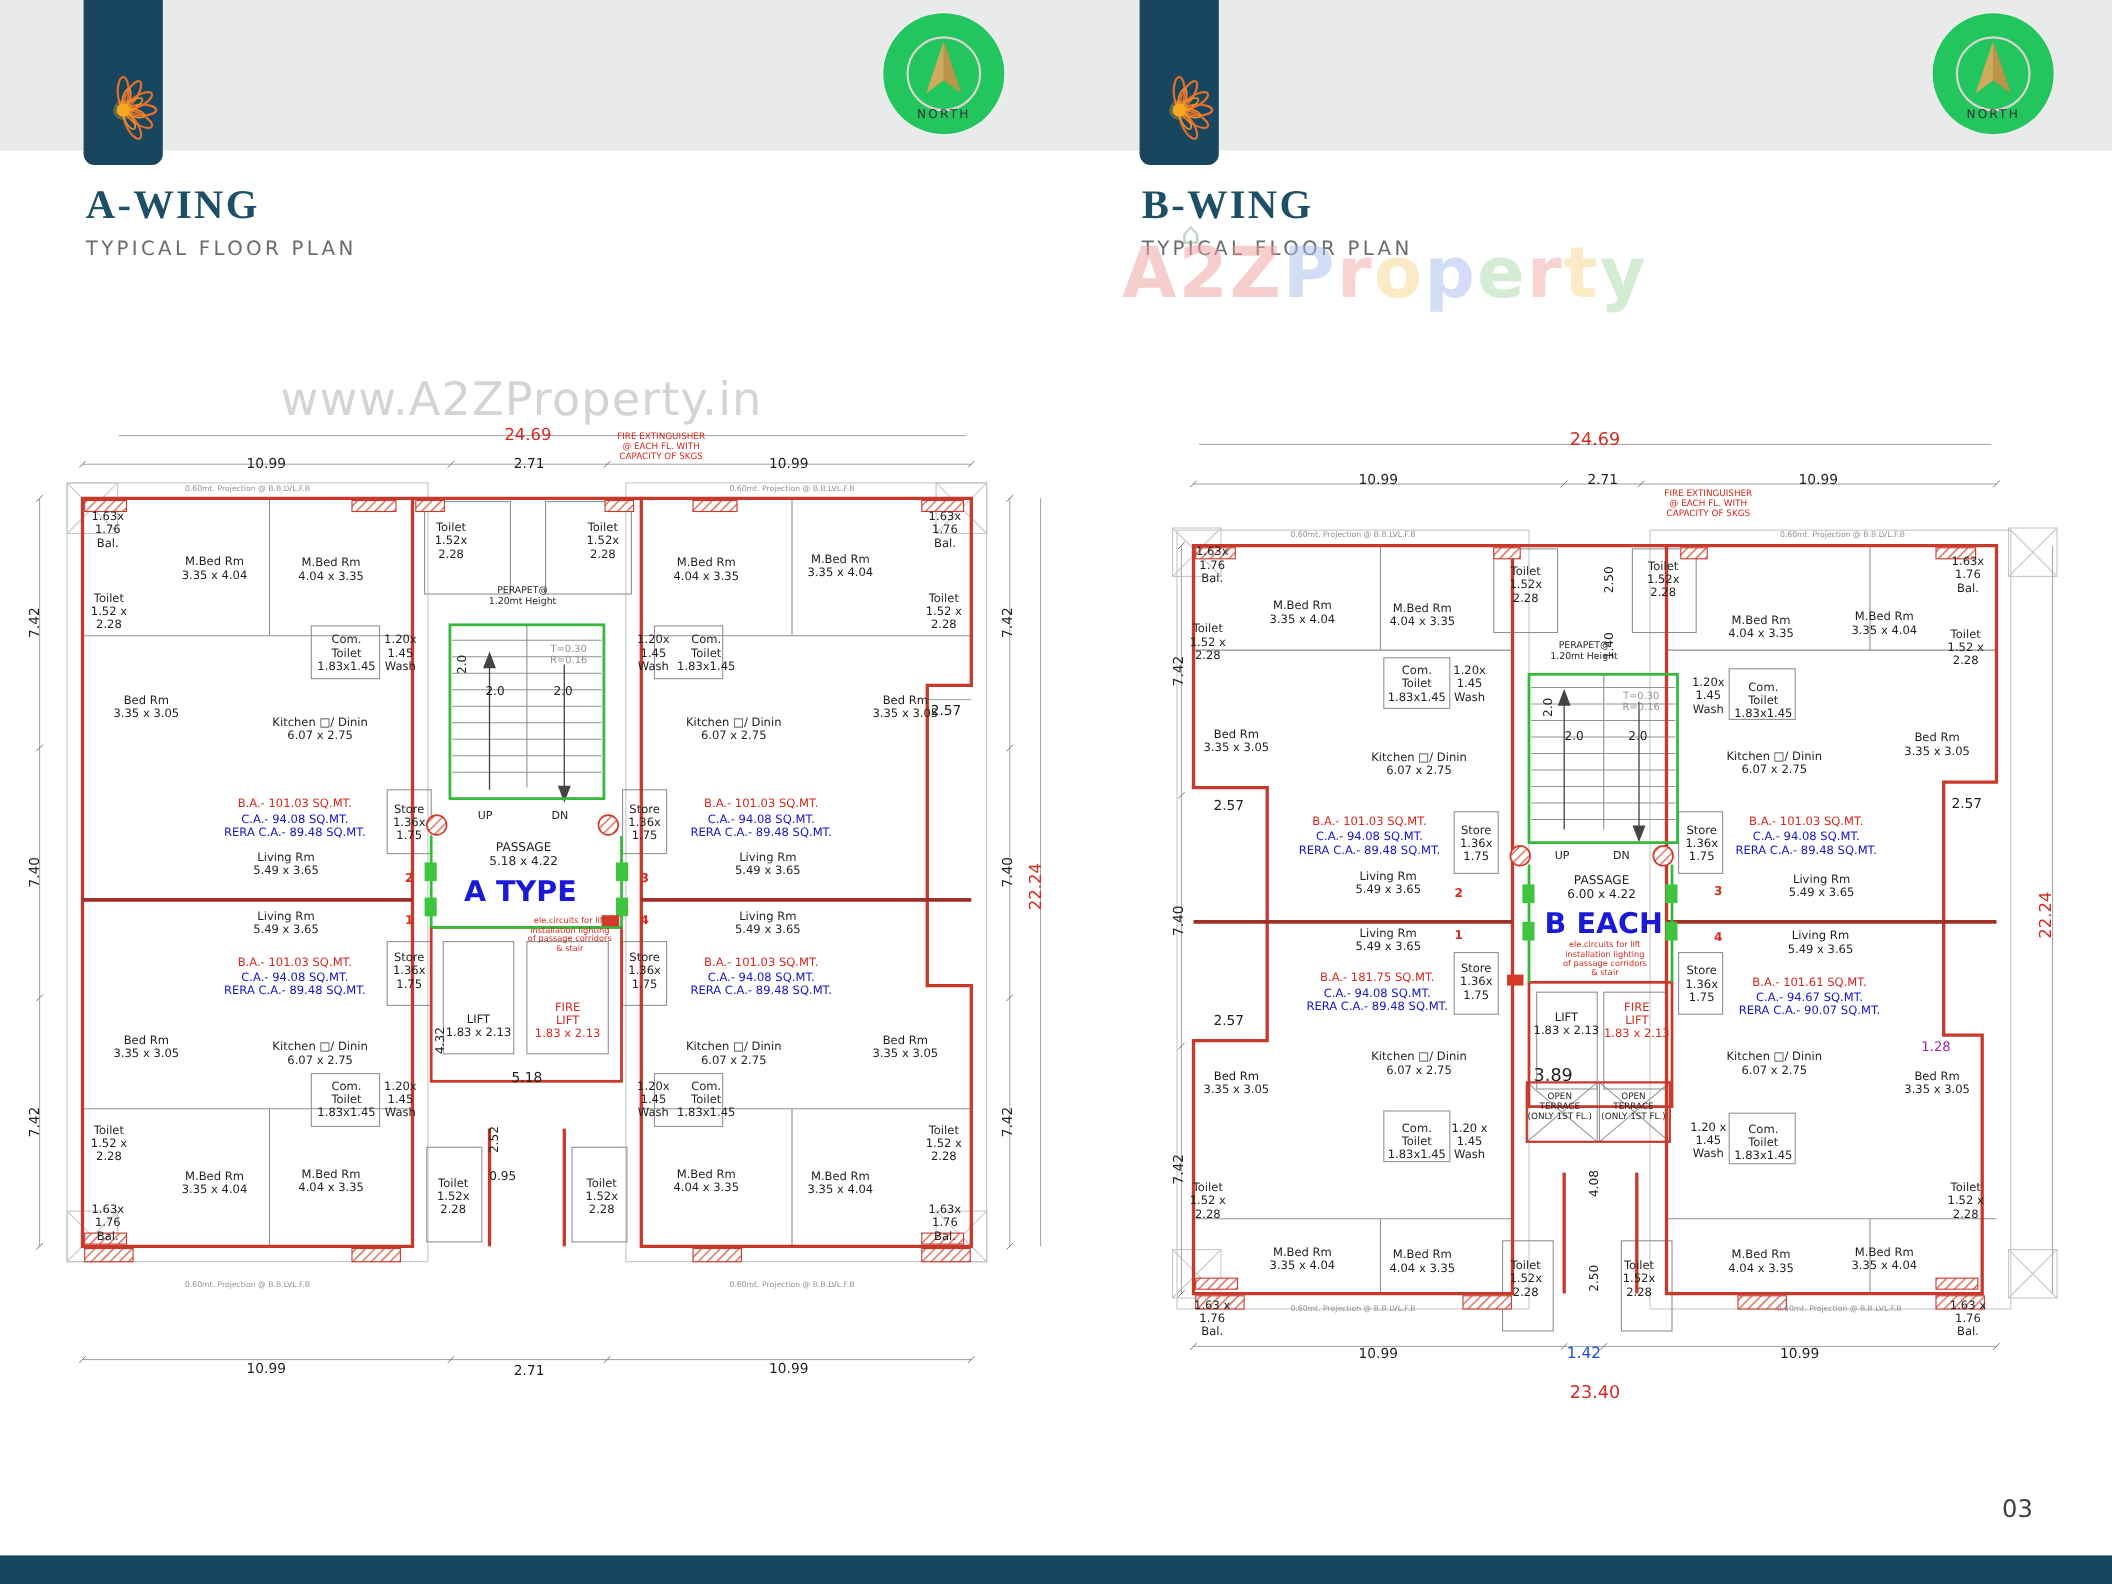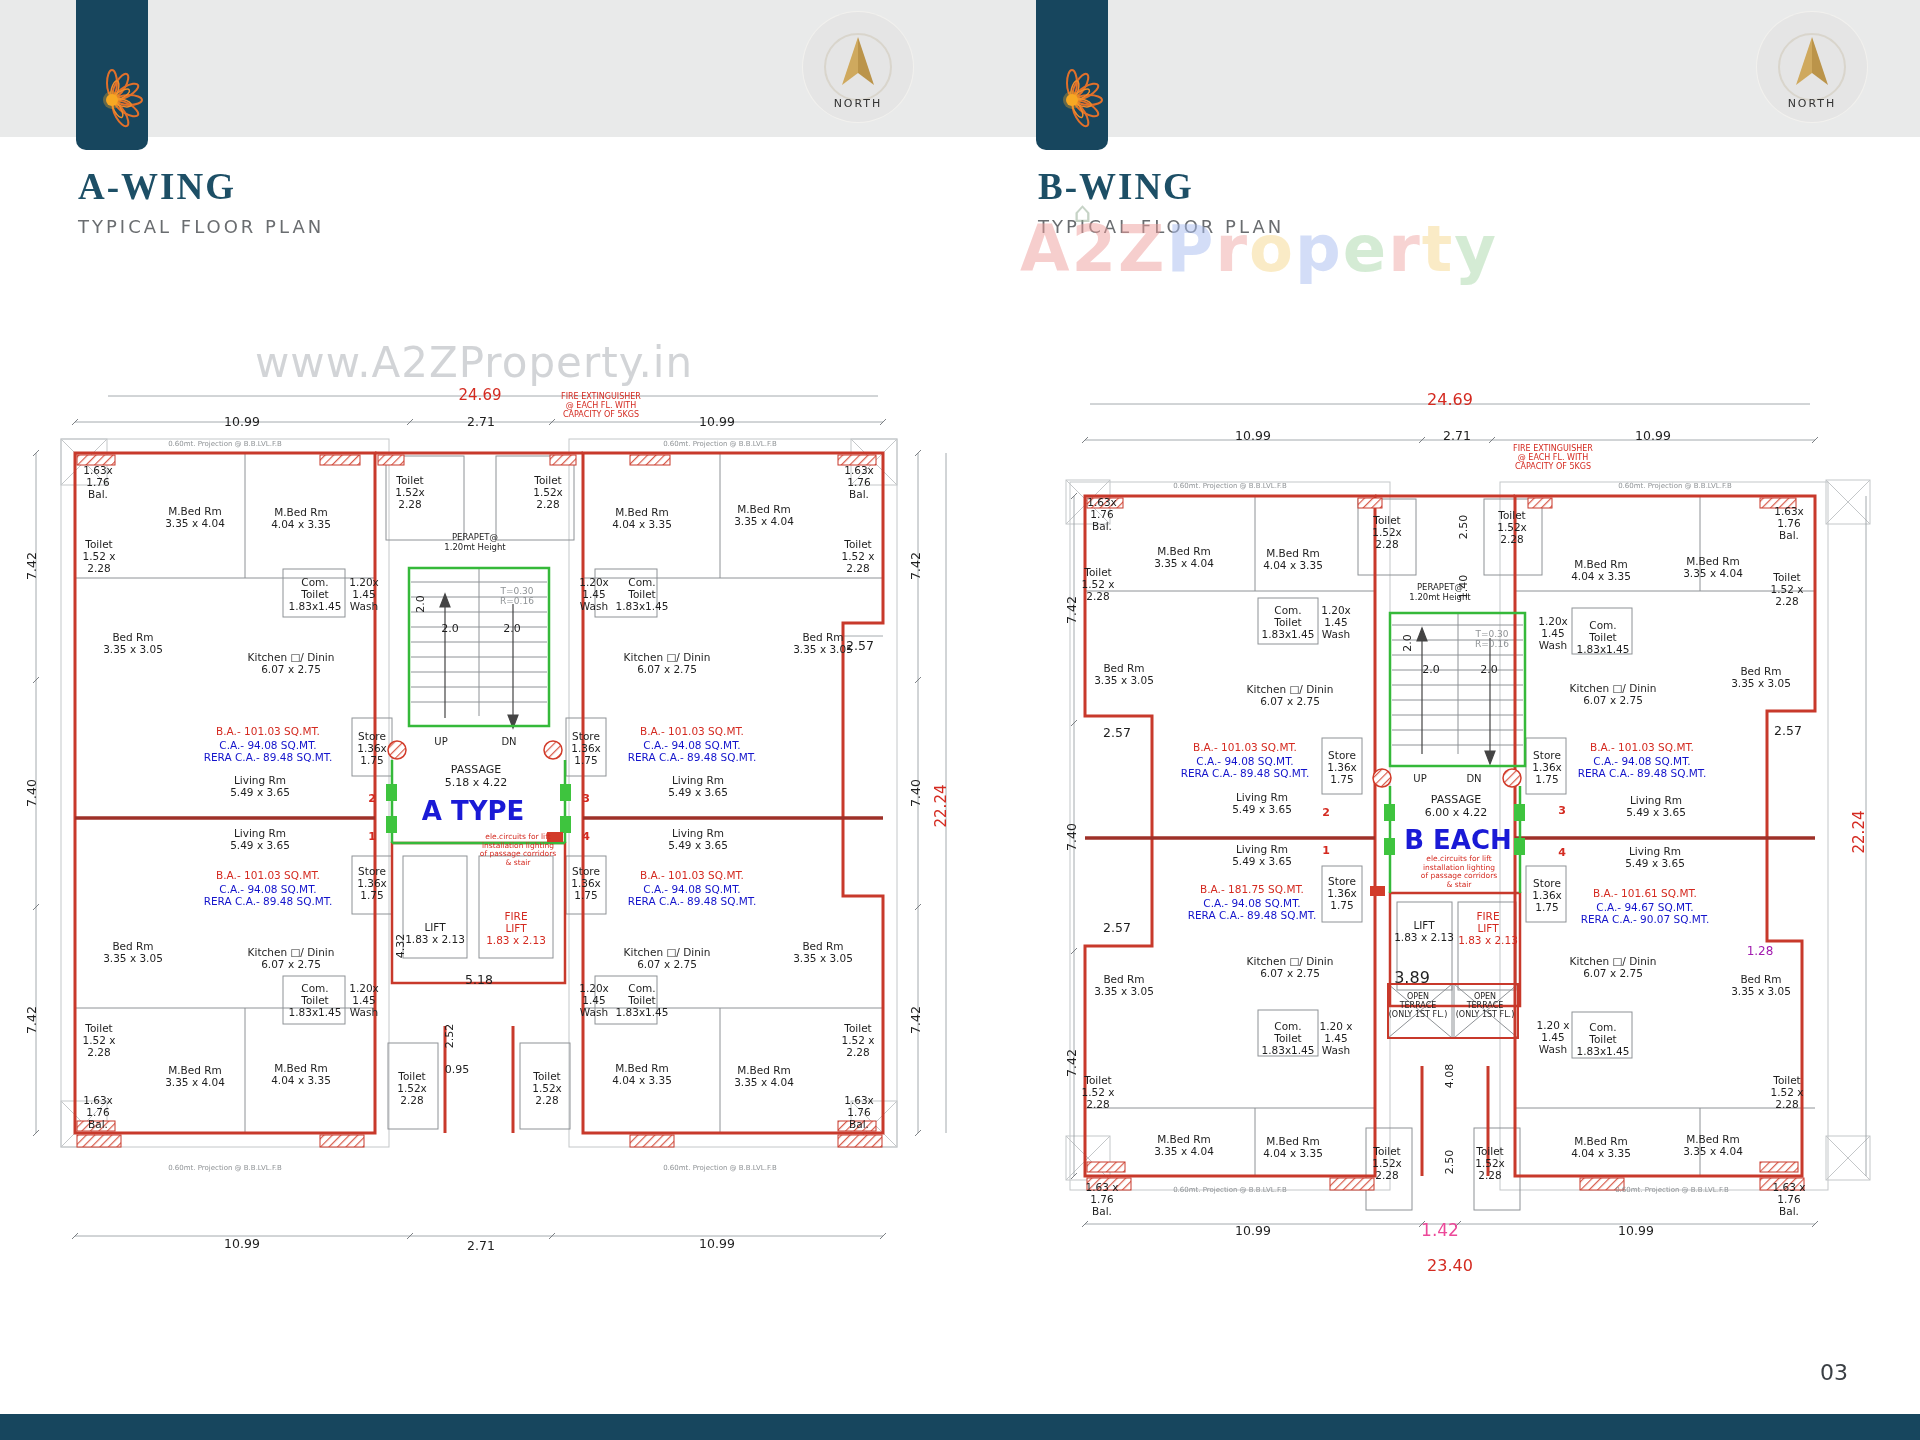--- a/index.html
+++ b/index.html
@@ -2,21 +2,21 @@
 <html><head>
 <meta charset="utf-8">
 <style>
   html,body{margin:0;padding:0;}
   body{width:1920px;height:1440px;position:relative;background:#ffffff;overflow:hidden;
        font-family:"DejaVu Sans","Liberation Sans",sans-serif;}
   .topband{position:absolute;left:0;top:0;width:1920px;height:137px;background:#e9eaea;}
   .logo-tab{position:absolute;top:0;width:72px;height:150px;background:#17465e;
             border-radius:0 0 10px 10px;display:flex;align-items:flex-end;justify-content:center;}
   .logo-tab svg{margin-bottom:18px;}
-  .north{position:absolute;top:12px;width:110px;height:110px;background:#e5e5e5;border-radius:50%;
+  .north{position:absolute;top:12px;width:110px;height:110px;background:#22c55e;border-radius:50%;
          display:flex;align-items:center;justify-content:center;box-shadow:0 0 0 1px #f2f1ee;}
   .wing-header{position:absolute;}
   .wing-title{font-family:"Liberation Serif","DejaVu Serif",serif;font-size:37px;color:#1d4f66;
               letter-spacing:2px;font-weight:bold;}
   .wing-sub{font-size:18px;color:#6a6d70;letter-spacing:3px;margin-top:8px;}
   .wm-main{position:absolute;left:1020px;top:212px;font-size:64px;font-weight:bold;
            letter-spacing:2px;opacity:.5;white-space:nowrap;}
   .wm-main .ltr{display:inline-block;position:relative;}
   .wm-main .house{position:absolute;left:2px;top:-16px;font-size:28px;color:#8fa88f;font-weight:normal;}
   .wm-url{position:absolute;left:255px;top:338px;width:420px;font-size:42px;color:#a6abb0;
@@ -771,20 +771,20 @@
 Bal.</div>
       <div class="lbl" style="left: 327px; top: 777px; font-size: 10.5px; color: rgb(31, 31, 31); transform: translate(-50%, -50%);">Toilet
 1.52x
 2.28</div>
       <div class="lbl" style="left: 430px; top: 777px; font-size: 10.5px; color: rgb(31, 31, 31); transform: translate(-50%, -50%);">Toilet
 1.52x
 2.28</div>
       <div class="lbl" style="left: 170px; top: 804px; font-size: 7px; color: rgb(143, 147, 150); transform: translate(-50%, -50%);">0.60mt. Projection @ B.B.LVL.F.B</div>
       <div class="lbl" style="left: 612px; top: 804px; font-size: 7px; color: rgb(143, 147, 150); transform: translate(-50%, -50%);">0.60mt. Projection @ B.B.LVL.F.B</div>
       <div class="lbl" style="left: 193px; top: 845px; font-size: 12.5px; color: rgb(31, 31, 31); transform: translate(-50%, -50%);">10.99</div>
-      <div class="lbl" style="left: 380px; top: 845px; font-size: 17px; color: #ec4899; transform: translate(-50%, -50%);">1.42</div>
+      <div class="lbl" style="left: 380px; top: 845px; font-size: 14px; color: #1d4ed8; transform: translate(-50%, -50%);">1.42</div>
       <div class="lbl" style="left: 576px; top: 845px; font-size: 12.5px; color: rgb(31, 31, 31); transform: translate(-50%, -50%);">10.99</div>
       <div class="lbl" style="left: 390px; top: 880px; font-size: 16px; color: rgb(212, 42, 32); transform: translate(-50%, -50%);">23.40</div>
     </div>
 </div>
 
 <div class="pagenum">03</div>
 <div class="footer"></div>
 
 </body></html>

